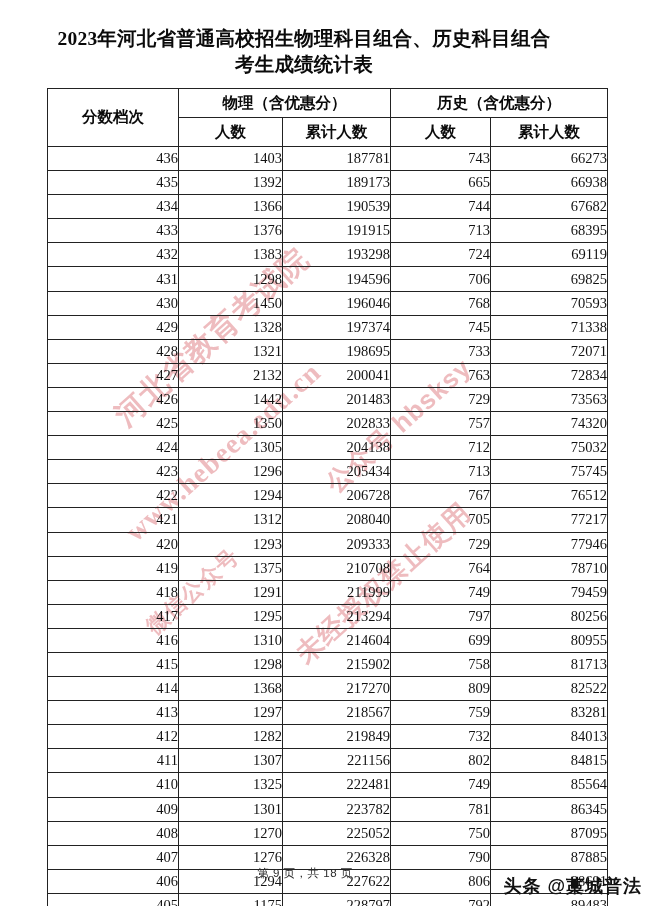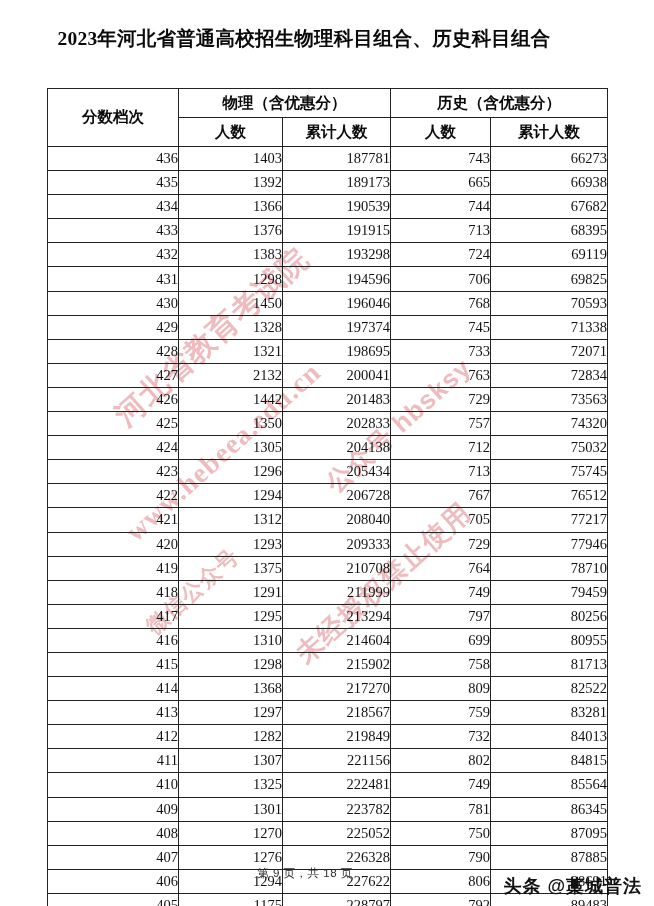--- a/index.html
+++ b/index.html
@@ -171,20 +171,21 @@
   <div id="watermark-layer">
     <div class="wm wm-a">河北省教育考试院</div>
     <div class="wm wm-b">www.hebeea.edu.cn</div>
     <div class="wm wm-c">公众号 hbsksy</div>
     <div class="wm wm-d">未经授权禁止使用</div>
     <div class="wm wm-e">微信公众号</div>
   </div>
 
   <div id="title-block">
     <div class="title-line">2023年河北省普通高校招生物理科目组合、历史科目组合</div>
+    <div class="title-line">考生成绩统计表</div>
   </div>
 
   <table id="score-table">
     <colgroup>
       <col class="c0">
         <col class="c1">
         <col class="c2">
         <col class="c3">
         <col class="c4">
     </colgroup>

